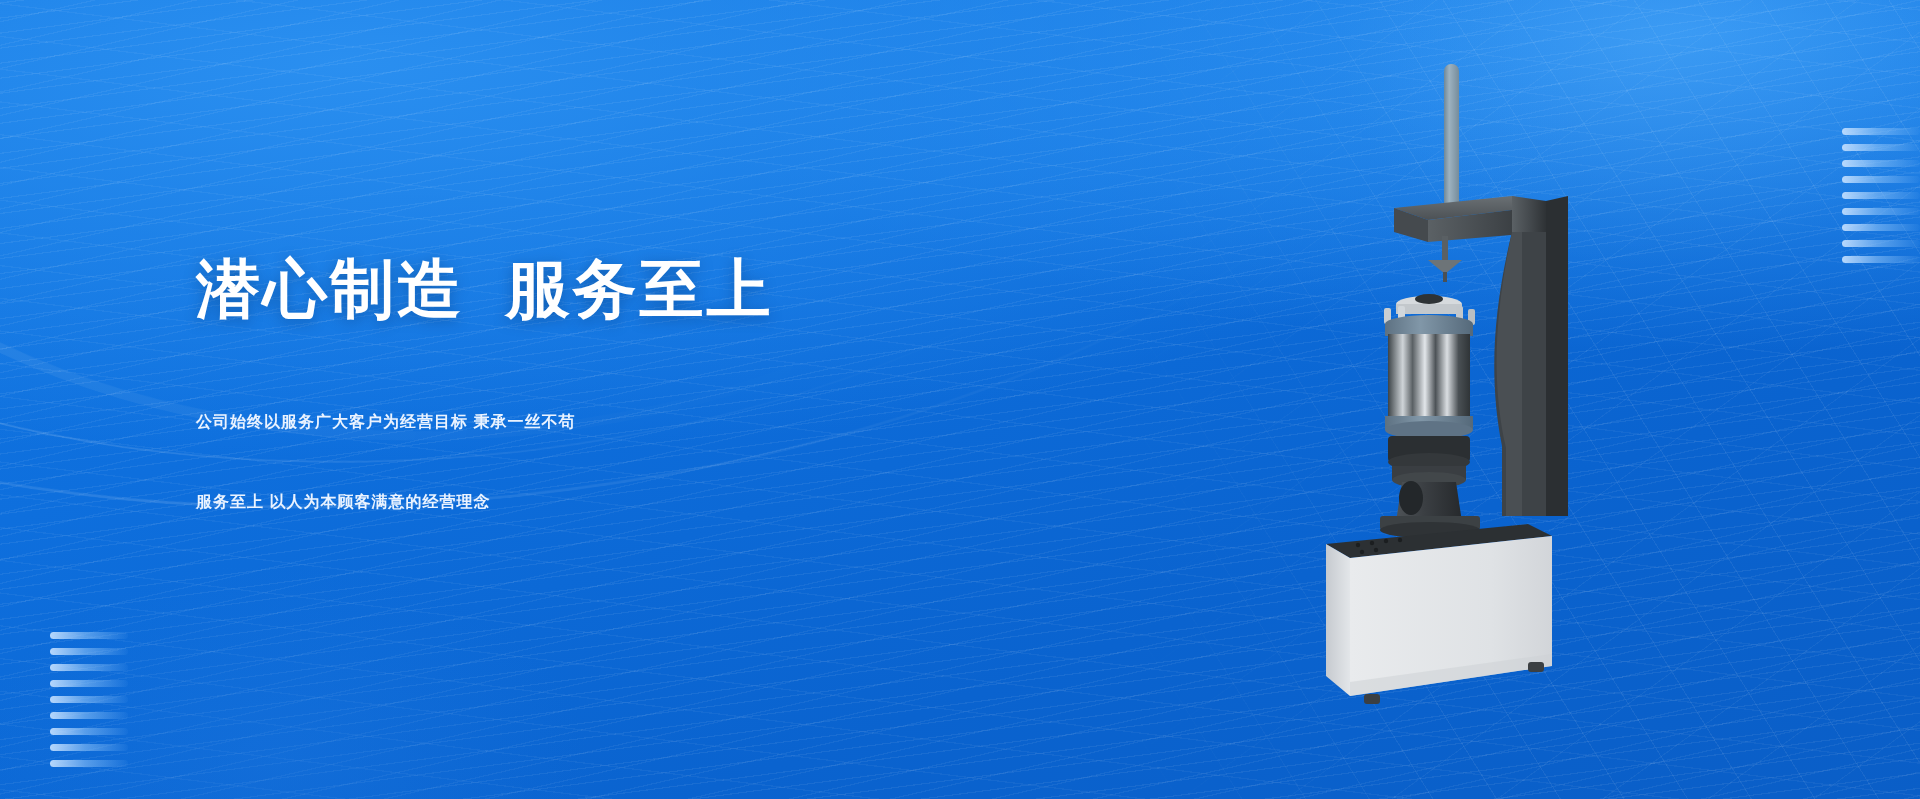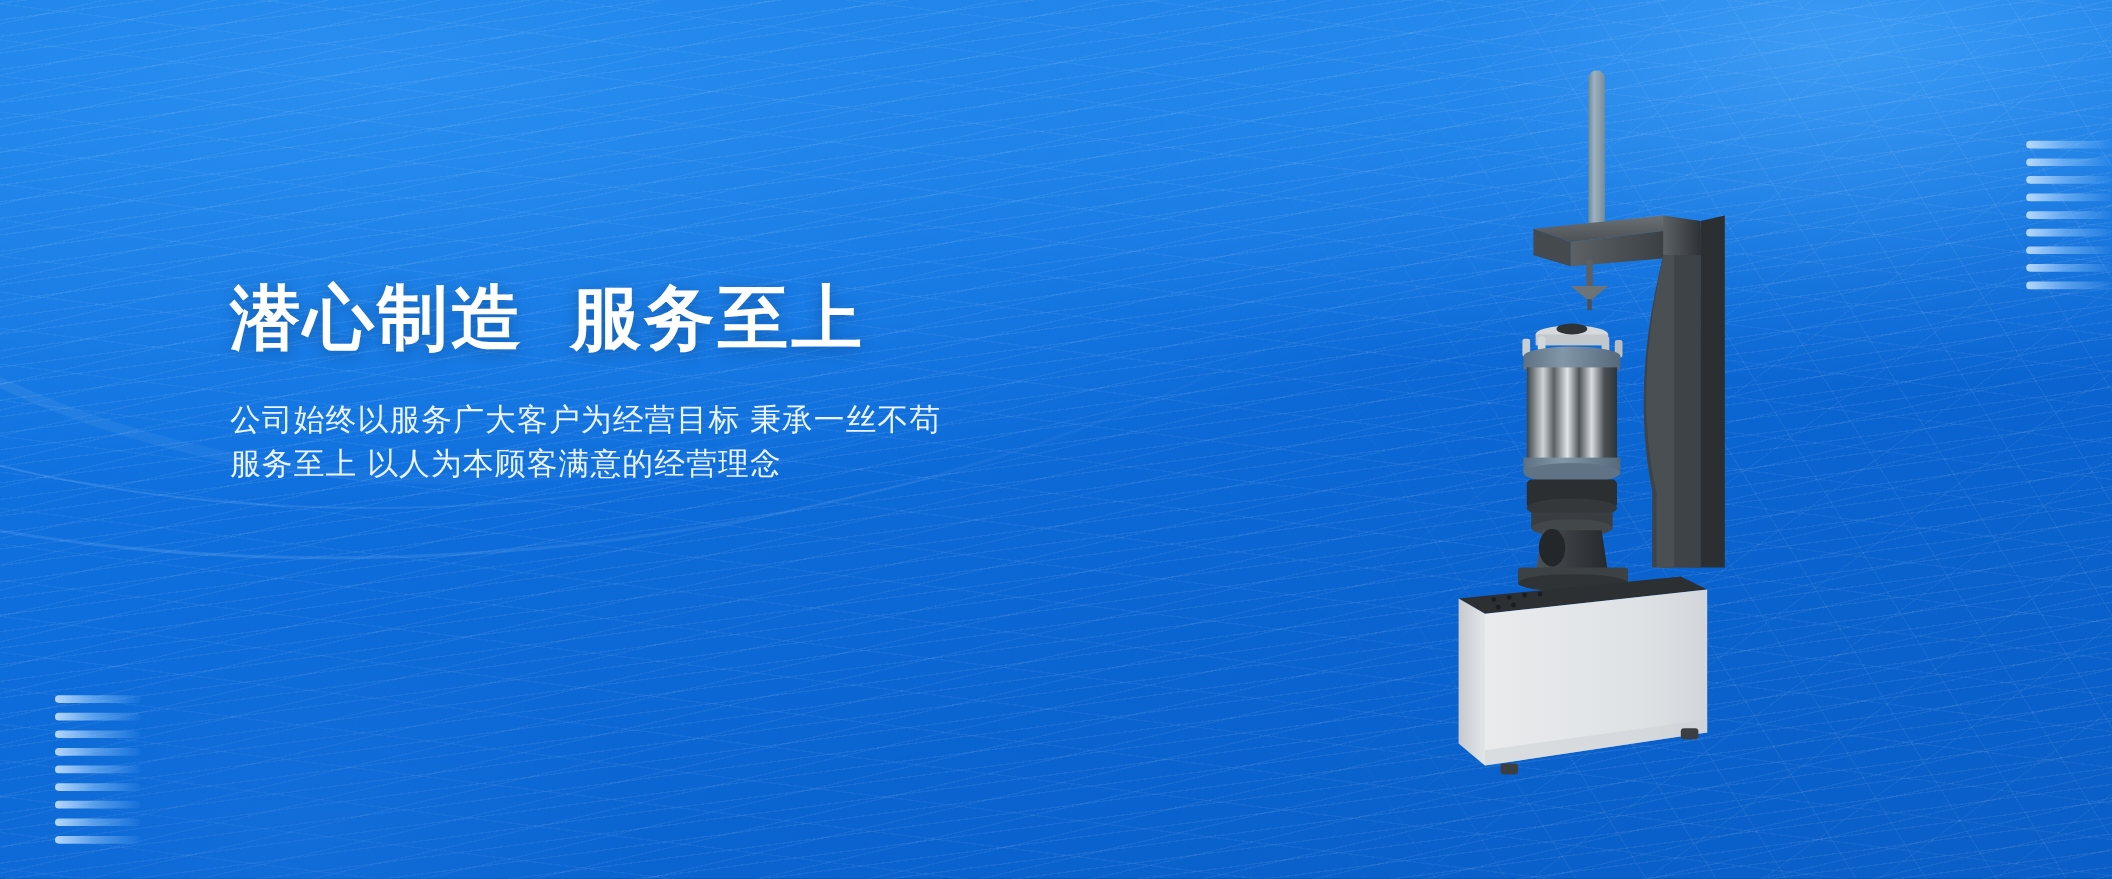--- a/index.html
+++ b/index.html
@@ -88,30 +88,30 @@
   .bars .bar{
     height:7px;border-radius:4px;
     background:linear-gradient(90deg, rgba(196,224,255,0.92) 0%, rgba(150,200,250,0.55) 45%, rgba(120,180,245,0.05) 100%);
   }
   .bars-right{right:0;top:128px;width:120px;}
   .bars-right .bar{width:78px;margin-left:42px;}
   .bars-left{left:0;top:632px;width:120px;}
   .bars-left .bar{width:78px;margin-left:50px;}
 
   
-  .copy{position:absolute;left:209px;top:252px;width:820px;}
+  .copy{position:absolute;left:196px;top:252px;width:820px;}
   .headline{
     margin:0;color:#ffffff;font-size:64px;line-height:1.18;
     font-weight:700;letter-spacing:3px;white-space:pre;
     text-shadow:0 3px 14px rgba(3,40,90,.35);
   }
   .sub{margin:0;padding-top:34px;}
   .sub-line{
-    color:#eaf3ff;font-size:28px;line-height:40px;letter-spacing:1px;
-    font-weight:400;white-space:pre;
+    color:#eaf3ff;font-size:16px;line-height:40px;letter-spacing:1px;
+    font-weight:700;white-space:pre;margin-top:40px;
   }
 
   
   .machine{position:absolute;left:1316px;top:46px;width:340px;height:660px;}
   .machine svg{display:block;width:100%;height:100%;}
 </style>
 </head>
 <body>
 
 <div class="stage">

